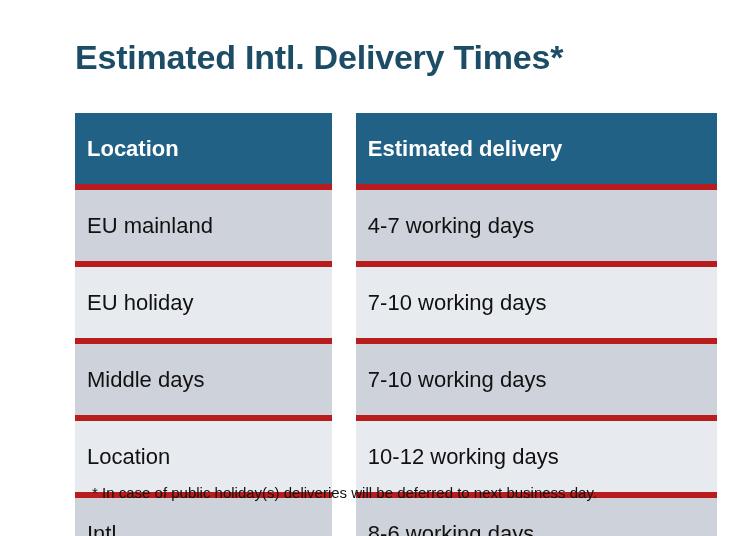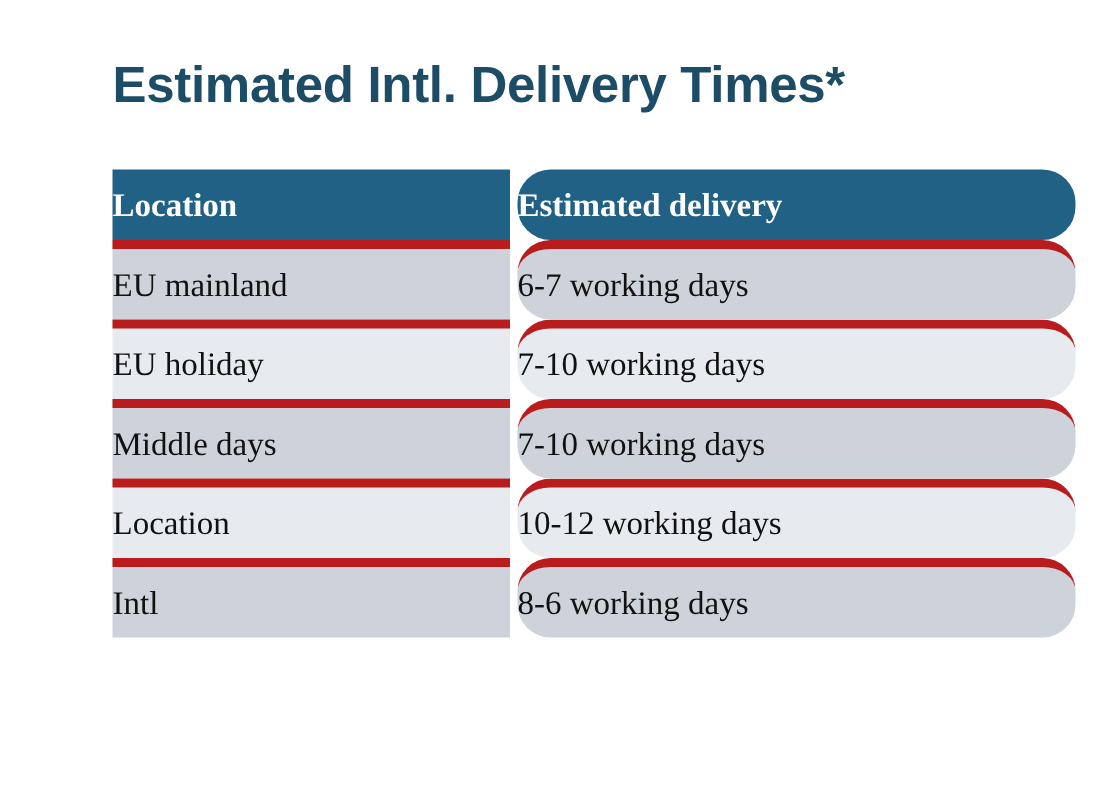--- a/index.html
+++ b/index.html
@@ -38,42 +38,41 @@
     width: 642px;
     border-collapse: separate;
     border-spacing: 0;
   }
   .delivery-table col.col-location { width: 265px; }
   .delivery-table col.col-gutter   { width: 5px; }
   .delivery-table col.col-delivery { width: 372px; }
 
   .delivery-table th,
   .delivery-table td {
-    padding: 0;
+    padding: 12px;
     margin: 0;
     vertical-align: middle;
-    font-family: Liberation Serif, serif;
   }
   .gutter-cell {
     background: #ffffff;
   }
   .head-row th {
     height: 47px;
     background: #216186;
     color: #ffffff;
     font-size: 22px;
     font-weight: bold;
     text-align: left;
     white-space: nowrap;
   }
   .head-row th.gutter-cell {
     background: #ffffff;
   }
   .cell-pad-loc { padding-left: 13px; }
-  .cell-pad-del { padding-left: 10px; border-radius: 22px; }
+  .cell-pad-del { padding-left: 10px; }
 
   .body-row td {
     height: 47px;
     font-size: 22px;
     font-weight: normal;
     color: #111111;
     text-align: left;
     white-space: nowrap;
     border-top: 6px solid #b91c1c;
   }
@@ -113,21 +112,21 @@
       <tr class="head-row">
         <th class="cell-pad-loc">Location</th>
         <th class="gutter-cell"></th>
         <th class="cell-pad-del">Estimated delivery</th>
       </tr>
     </thead>
     <tbody>
       <tr class="body-row shade-dark">
         <td class="cell-pad-loc">EU mainland</td>
         <td class="gutter-cell"></td>
-        <td class="cell-pad-del">6-7 working days</td>
+        <td class="cell-pad-del">4-7 working days</td>
       </tr>
       <tr class="body-row shade-light">
         <td class="cell-pad-loc">EU holiday</td>
         <td class="gutter-cell"></td>
         <td class="cell-pad-del">7-10 working days</td>
       </tr>
       <tr class="body-row shade-dark">
         <td class="cell-pad-loc">Middle days</td>
         <td class="gutter-cell"></td>
         <td class="cell-pad-del">7-10 working days</td>
@@ -138,14 +137,15 @@
         <td class="cell-pad-del">10-12 working days</td>
       </tr>
       <tr class="body-row shade-dark">
         <td class="cell-pad-loc">Intl</td>
         <td class="gutter-cell"></td>
         <td class="cell-pad-del">8-6 working days</td>
       </tr>
     </tbody>
   </table>
 
+  <div class="table-footnote">* In case of public holiday(s) deliveries will be deferred to next business day.</div>
 
 </div>
 
 </body></html>

